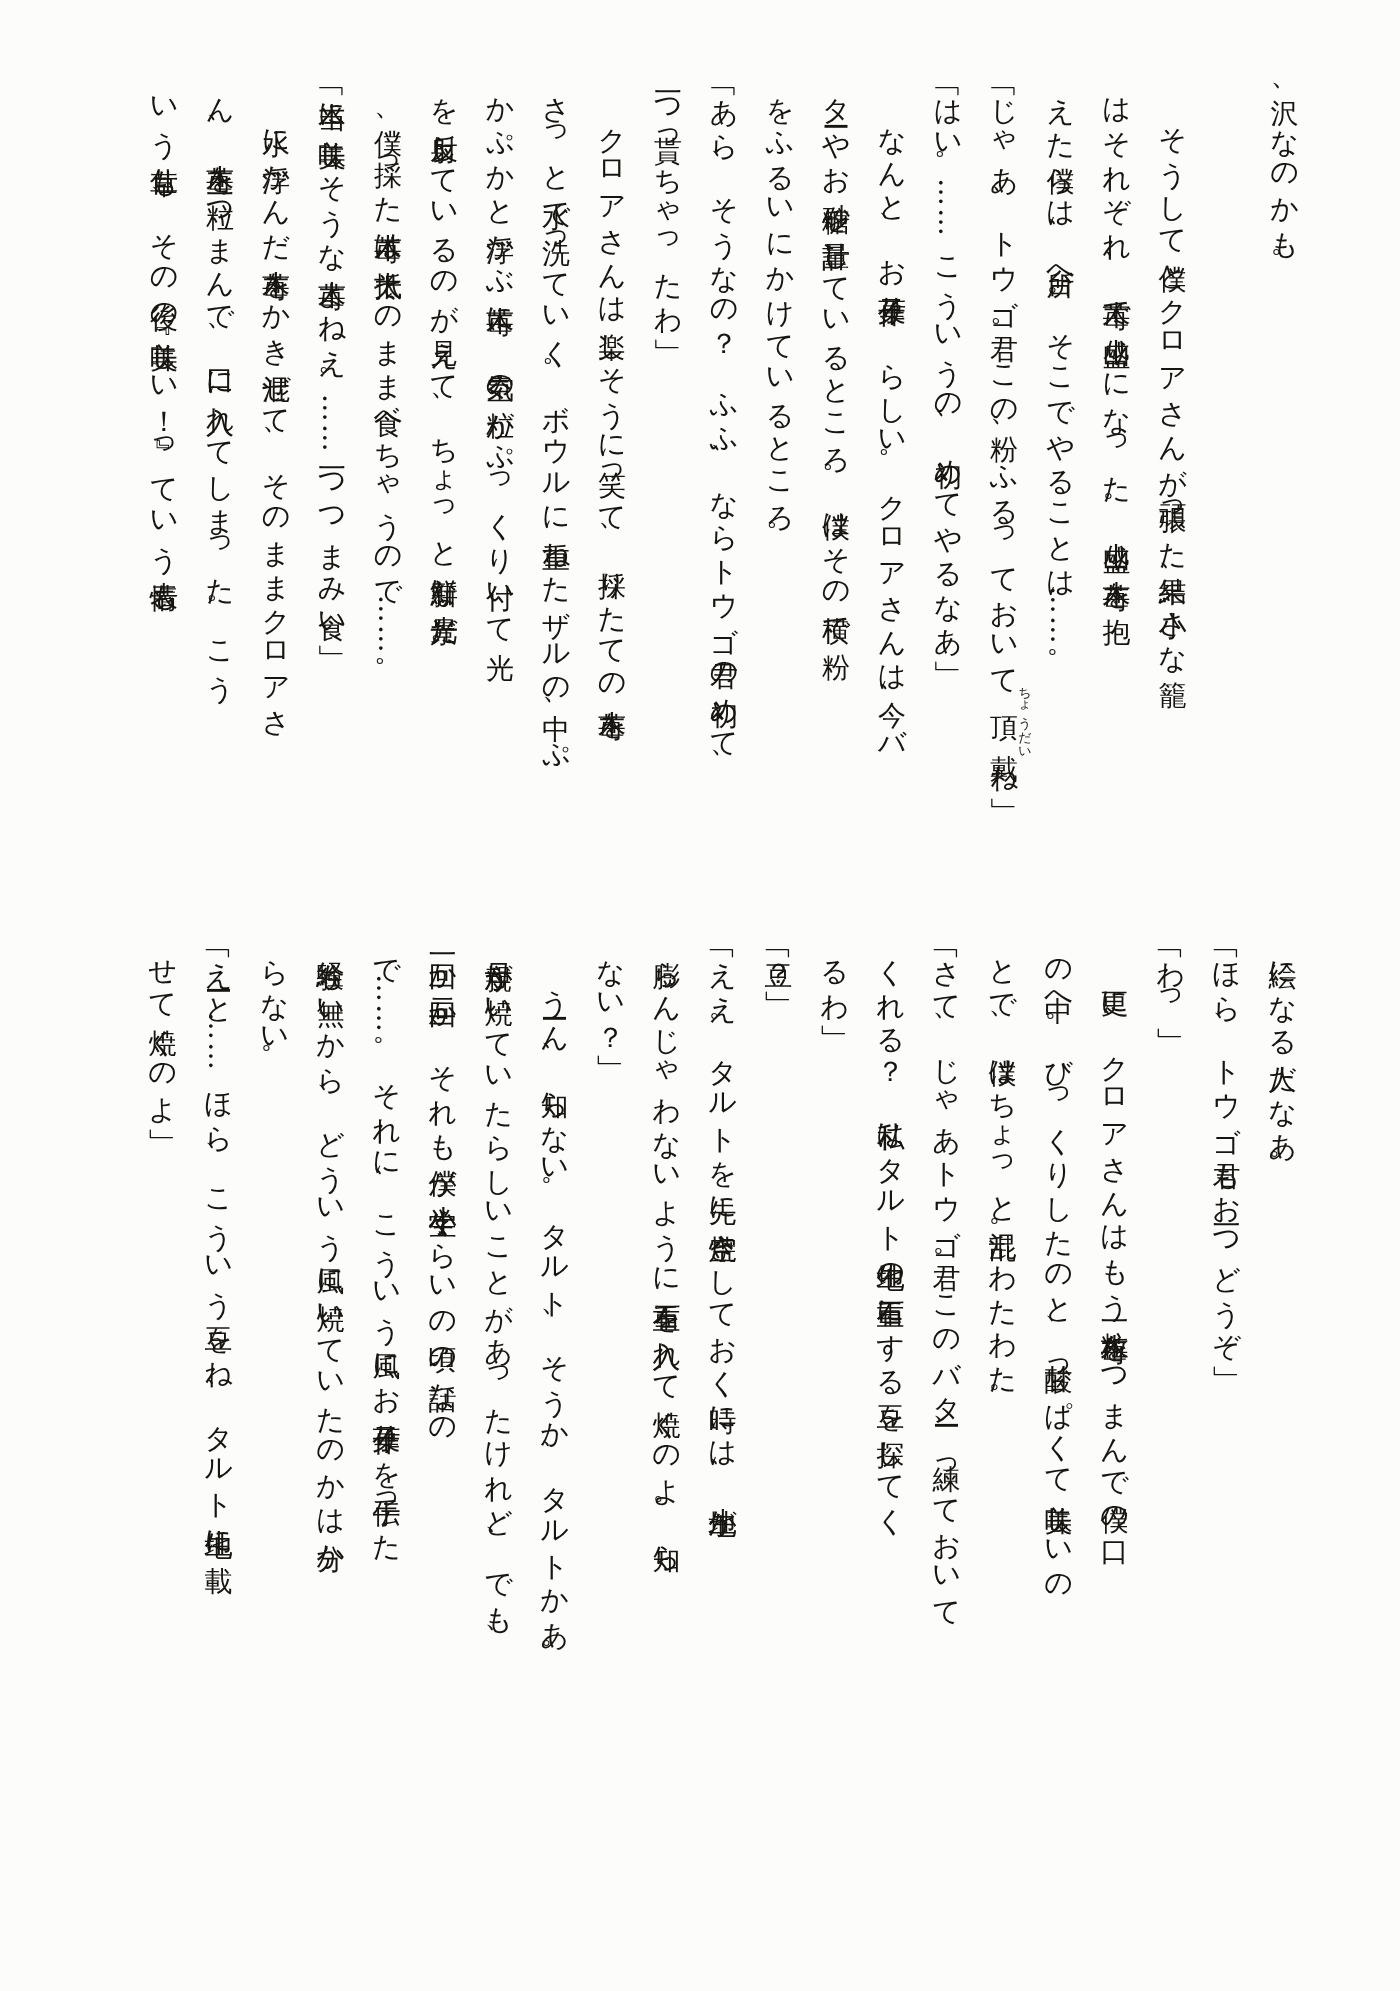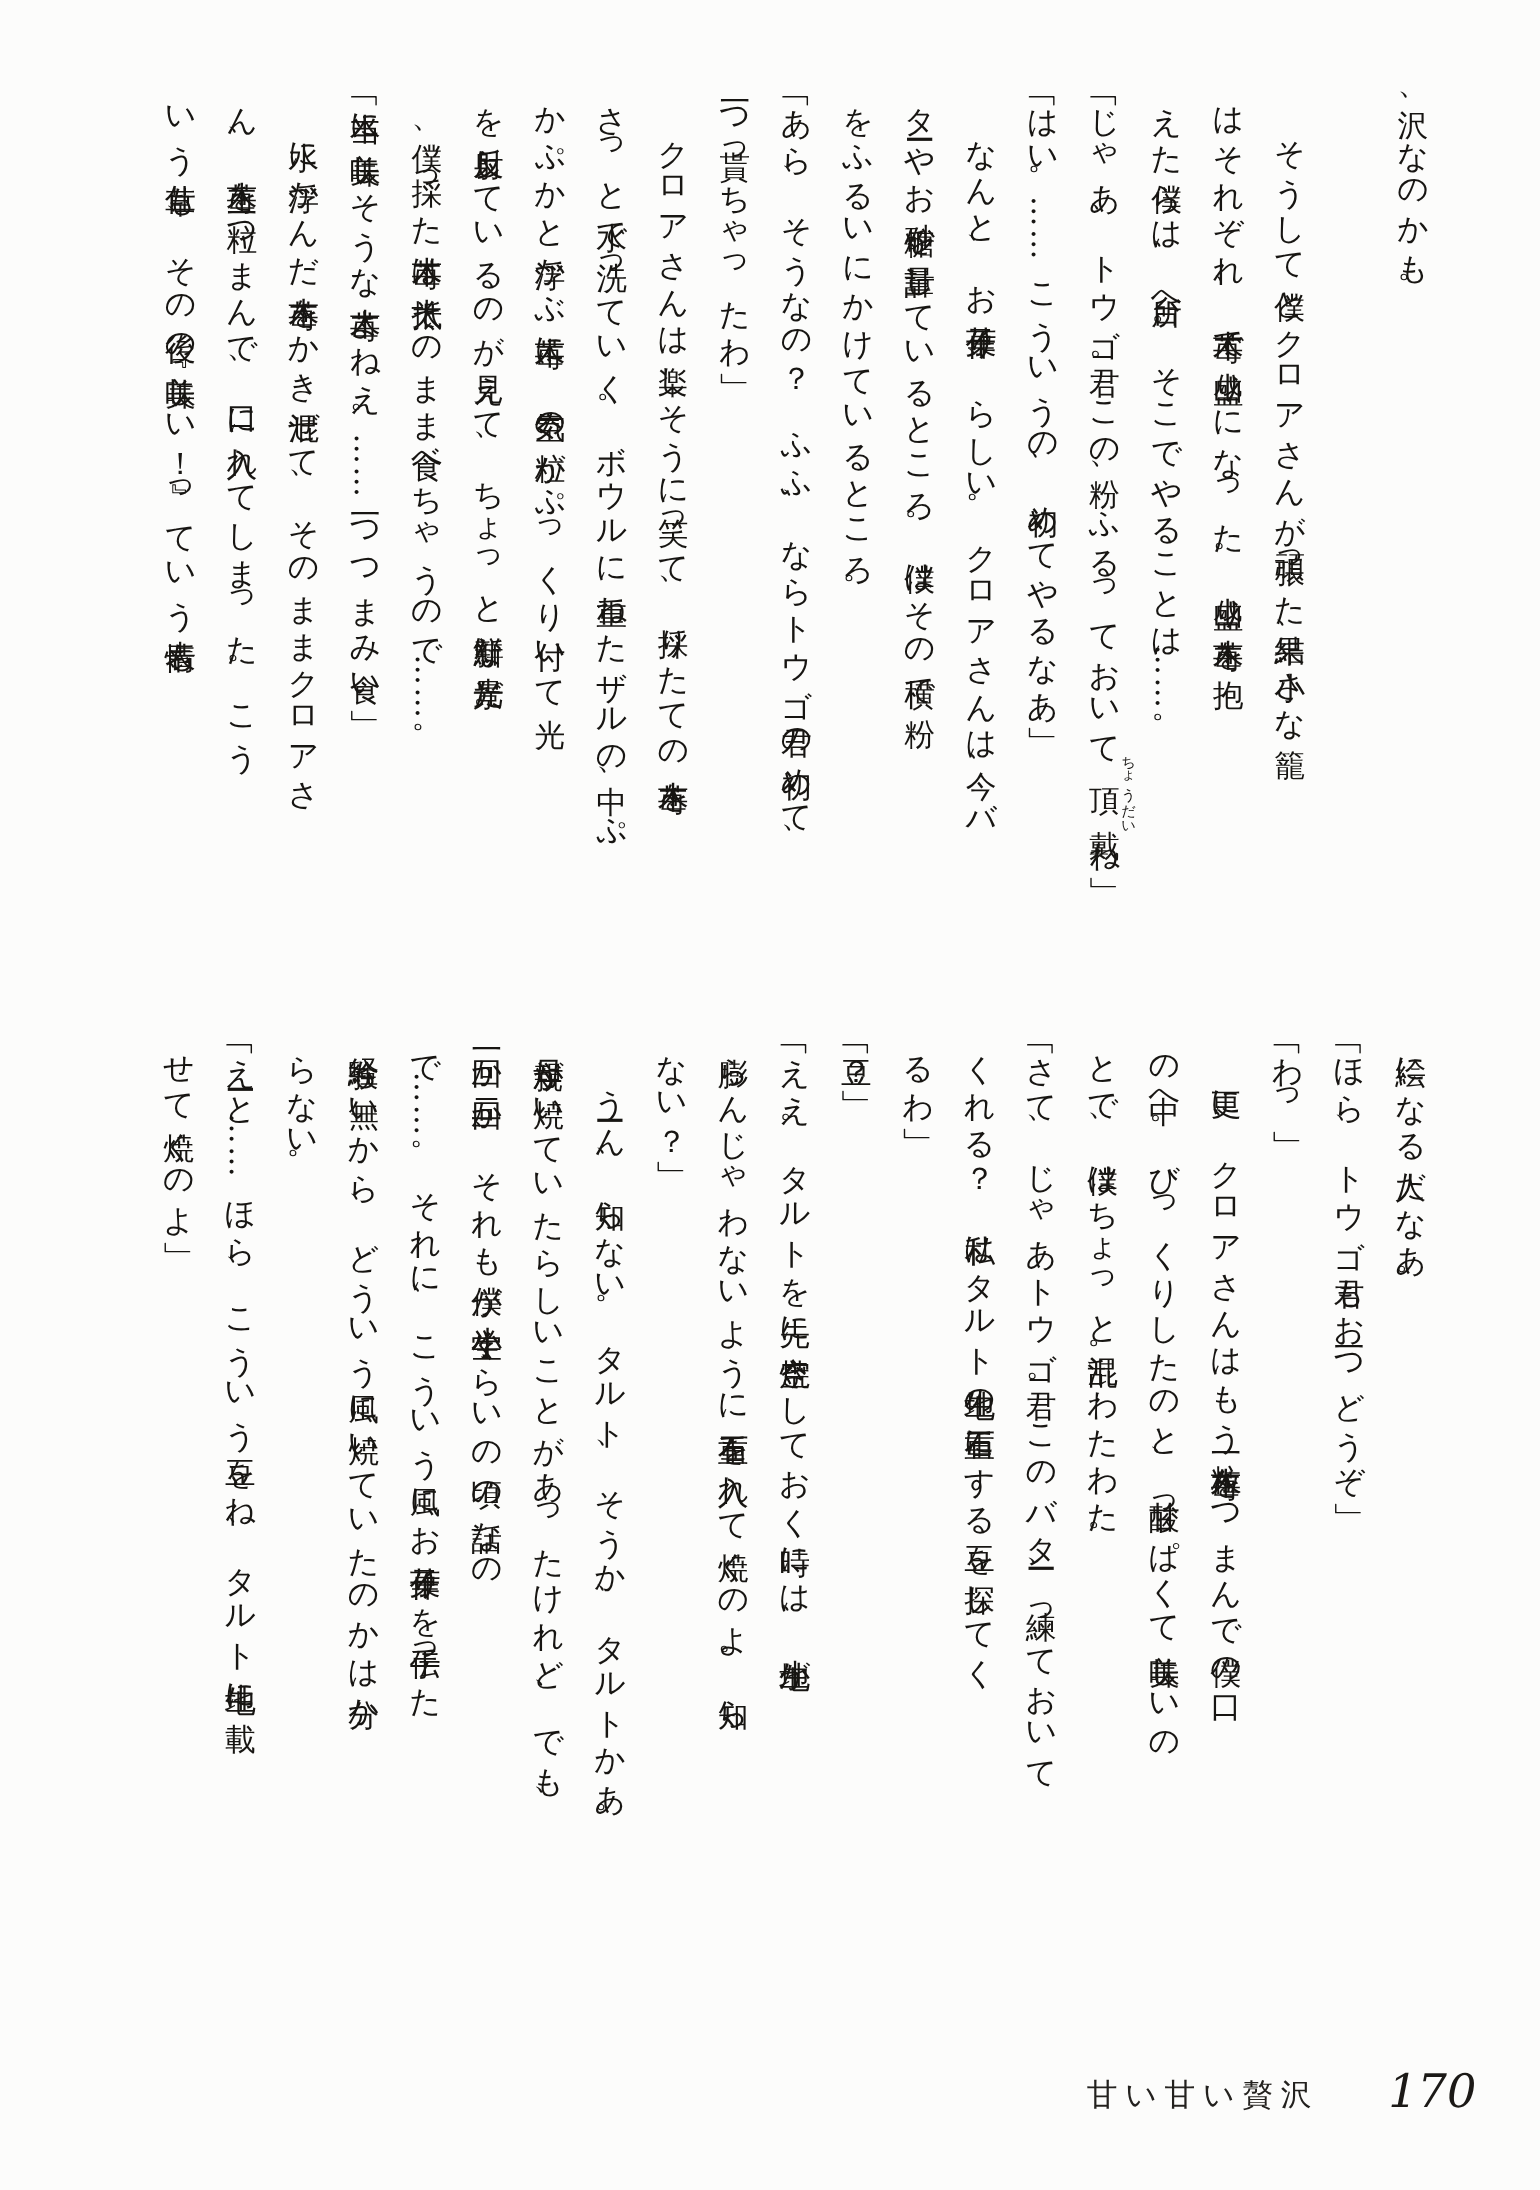--- a/index.html
+++ b/index.html
@@ -117,18 +117,14 @@
       <div class="tline">　うーん、知らない。タルト、そうか、タルトかあ。</div>
       <div class="tline">母親が焼いていたらしいことがあったけれど、でも、</div>
       <div class="tline">一回か二回か、それも僕が小学生くらいの頃の話なの</div>
       <div class="tline">で……。それに、こういう風にお菓子作りを手伝った</div>
       <div class="tline">経験も無いから、どういう風に焼いていたのかは分か</div>
       <div class="tline">らない。</div>
       <div class="tline">「えーと……ほら、こういう豆をね、タルト生地に載</div>
       <div class="tline">せて焼くのよ」</div>
     </div>
 
-  <div class="footer">
-    <span class="footer-title">甘い甘い贅沢</span>
-    <span class="footer-page">170</span>
-  </div>
 
 </div>
 
 </body></html>

